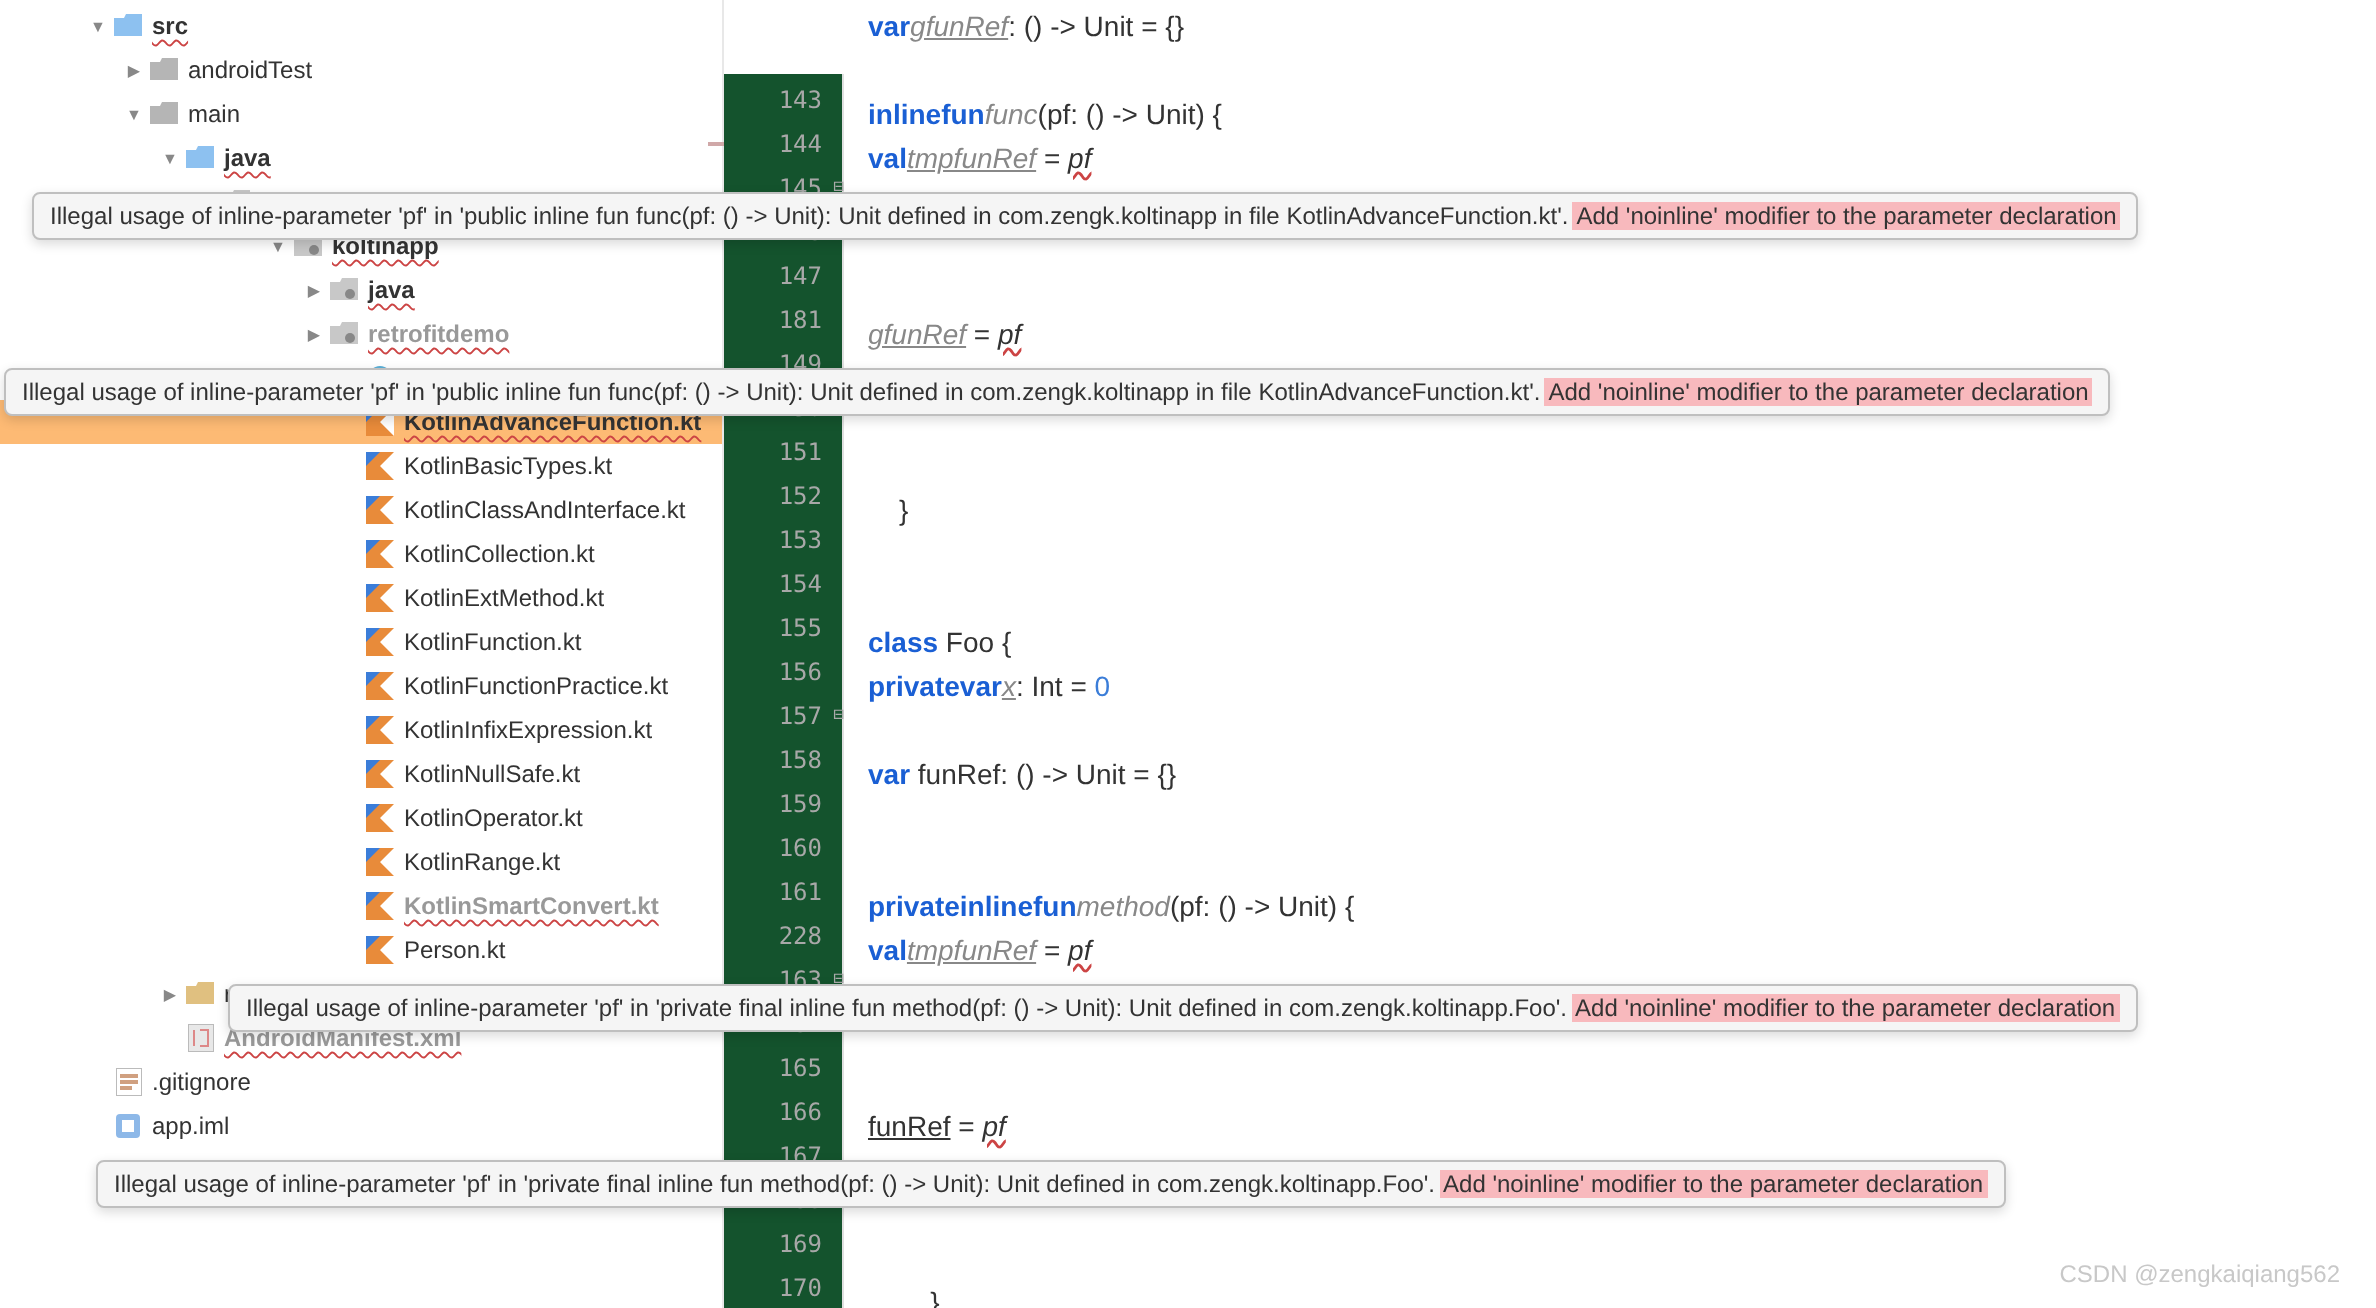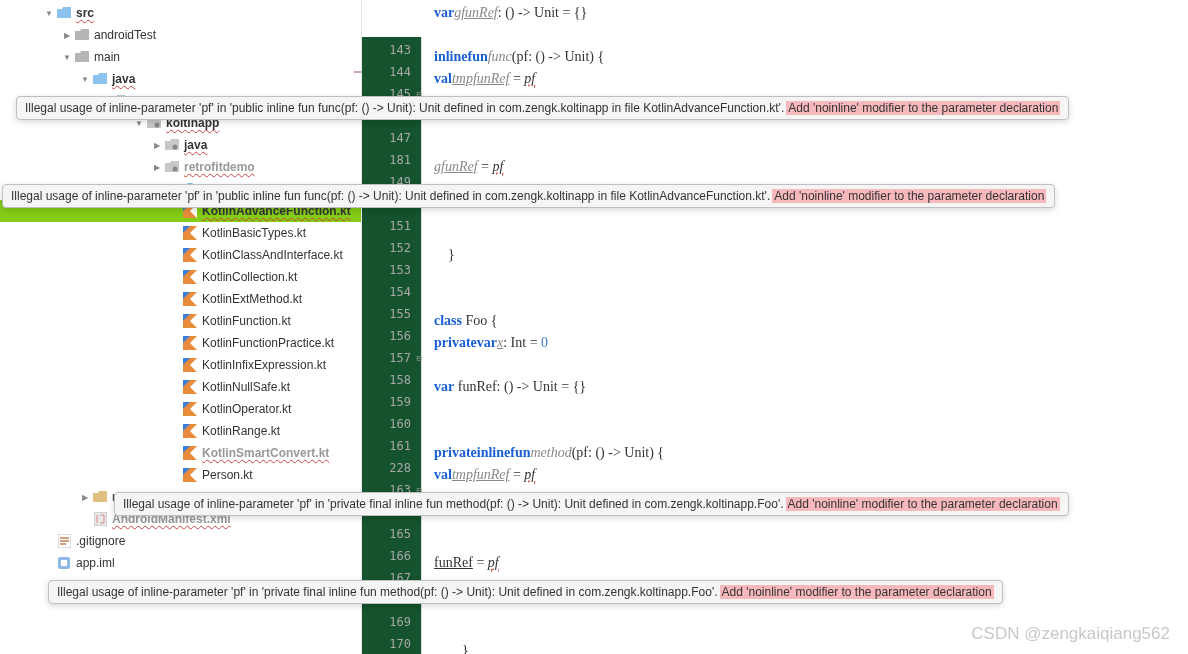--- a/index.html
+++ b/index.html
@@ -22,21 +22,21 @@
     padding-top: 2px;
   }
   .tree-row {
     display: flex;
     align-items: center;
     height: 22px;
     padding-left: 8px;
     white-space: nowrap;
     cursor: pointer;
   }
-  .tree-row.selected { background: #84cc16; }
+  .tree-row.selected { background: #fdba74; }
   .indent { display: inline-block; }
   .arrow {
     width: 10px; height: 10px;
     display: inline-flex;
     align-items: center; justify-content: center;
     margin-right: 2px;
     color: #888;
     font-size: 8px;
   }
   .folder-icon, .pkg-icon, .file-icon, .kt-icon, .java-icon, .res-icon,
@@ -87,21 +87,21 @@
   .gutter-row .change-mark {
     position: absolute;
     left: -8px;
     width: 8px;
     height: 2px;
     background: #d0a8a8;
   }
   .code-area {
     flex: 1;
     padding-top: 2px;
-    font-family: Liberation Serif, serif;
+    font-family: Liberation Sans, sans-serif;
     font-size: 14px;
     line-height: 22px;
   }
   .code-row {
     height: 22px;
     padding-left: 12px;
     white-space: pre;
     display: flex;
     align-items: center;
   }
@@ -129,21 +129,21 @@
     background: #f8b9bd;
     color: #333;
     padding: 0 2px;
     margin-left: 2px;
   }
   .watermark {
     position: absolute;
     right: 18px;
     bottom: 10px;
     color: #c8c8c8;
-    font-size: 17px;
+    font-size: 12px;
     font-family: Arial, sans-serif;
   }
 </style>
 </head>
 <body>
 
 <div class="container">
   <div class="tree-panel" id="tree">
       <div class="tree-row">
         <span class="indent" style="width:36px"></span>

